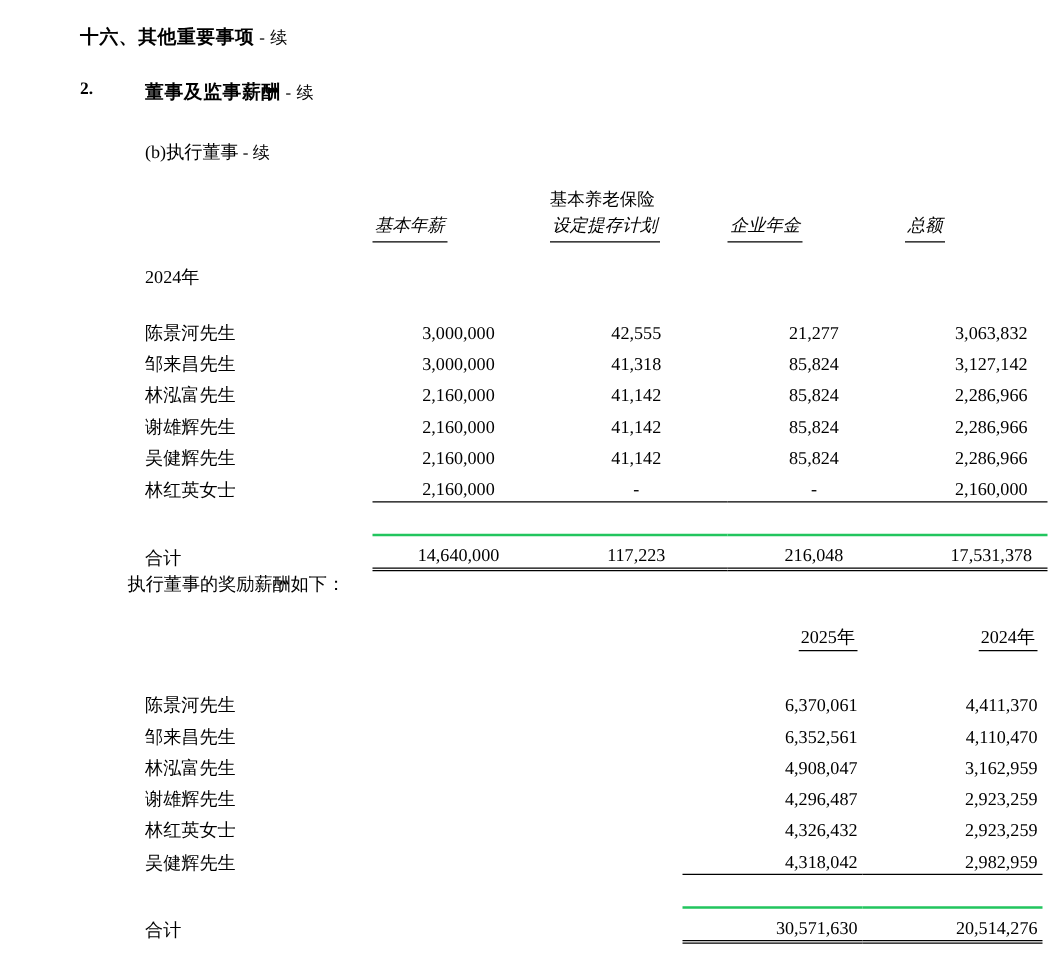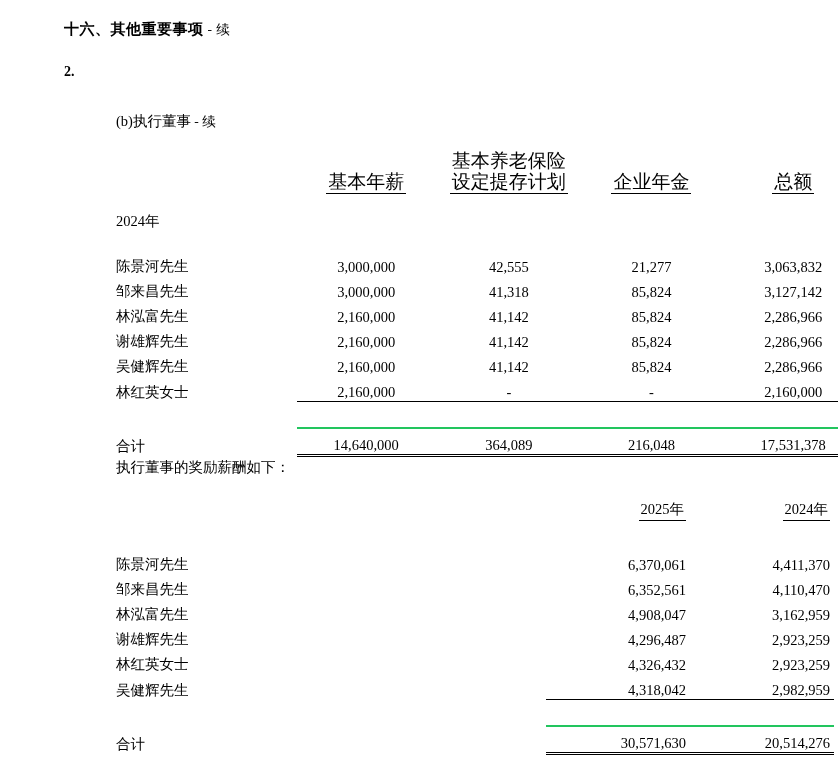--- a/index.html
+++ b/index.html
@@ -92,45 +92,46 @@
     font-size: 14.5px;
   }
   #table1 td.num {
     width: 140px;
     text-align: center;
     padding-right: 4px;
     height: 25px;
     font-size: 14.5px;
   }
   #table1 td.hdr {
-    text-align: center;
-    font-size: 19px;
+    text-align: left;
+    font-size: 14px;
     line-height: 21px;
     vertical-align: bottom;
   }
   #table1 td.hdr span.u {
     display: inline-block;
     border-bottom: 1px solid #000;
     padding: 0 2px 1px 2px;
+    font-style: italic;
   }
 
   .rowgap-sm { height: 12px; }
   .rowgap-md { height: 20px; }
   .rowgap-lg { height: 28px; }
 
   .topline td.num { border-top: 1px solid #000; }
   .dblline td.num {
     border-top: 2px solid #22c55e;
     border-bottom: 3px double #000;
   }
 
   
   .para {
     position: absolute;
-    left: 88px;
+    left: 74px;
     top: 458px;
     font-size: 14.5px;
     white-space: nowrap;
   }
 
   
   #table2 {
     left: 88px;
     top: 496px;
   }
@@ -162,20 +163,23 @@
 <body>
 
 <div class="page">
 
   <div class="h-section">
     <span>十六、其他重要事项</span><span class="cont"> - 续</span>
   </div>
 
   <div class="h-item-num">2.</div>
 
+  <div class="h-item">
+    <span>董事及监事薪酬</span><span class="cont"> - 续</span>
+  </div>
 
   <div class="h-sub">
     <span>(b)执行董事</span><span class="cont"> - 续</span>
   </div>
 
   <table class="tbl" id="table1">
     <tbody>
       <tr>
         <td class="name"></td>
         <td class="hdr num">
@@ -259,21 +263,21 @@
         <td class="name"></td>
         <td class="num"></td>
         <td class="num"></td>
         <td class="num"></td>
         <td class="num"></td>
       </tr>
 
       <tr class="dblline">
         <td class="name">合计</td>
         <td class="num">14,640,000</td>
-        <td class="num">364,089</td>
+        <td class="num">117,223</td>
         <td class="num">216,048</td>
         <td class="num">17,531,378</td>
       </tr>
     </tbody>
   </table>
 
   <div class="para">执行董事的奖励薪酬如下：</div>
 
   <table class="tbl" id="table2">
     <tbody>

